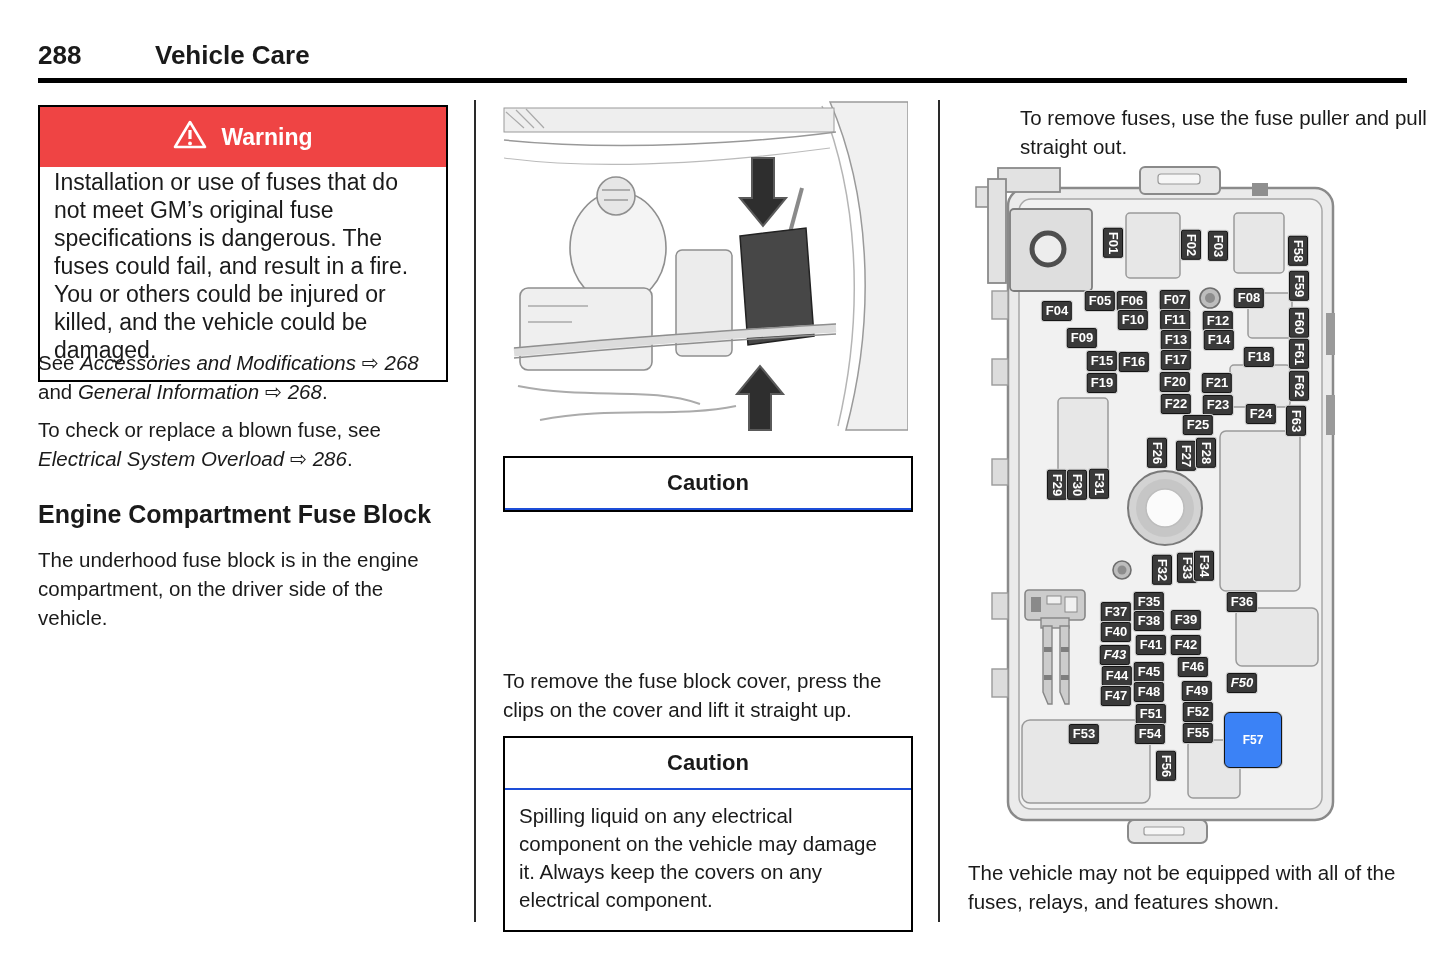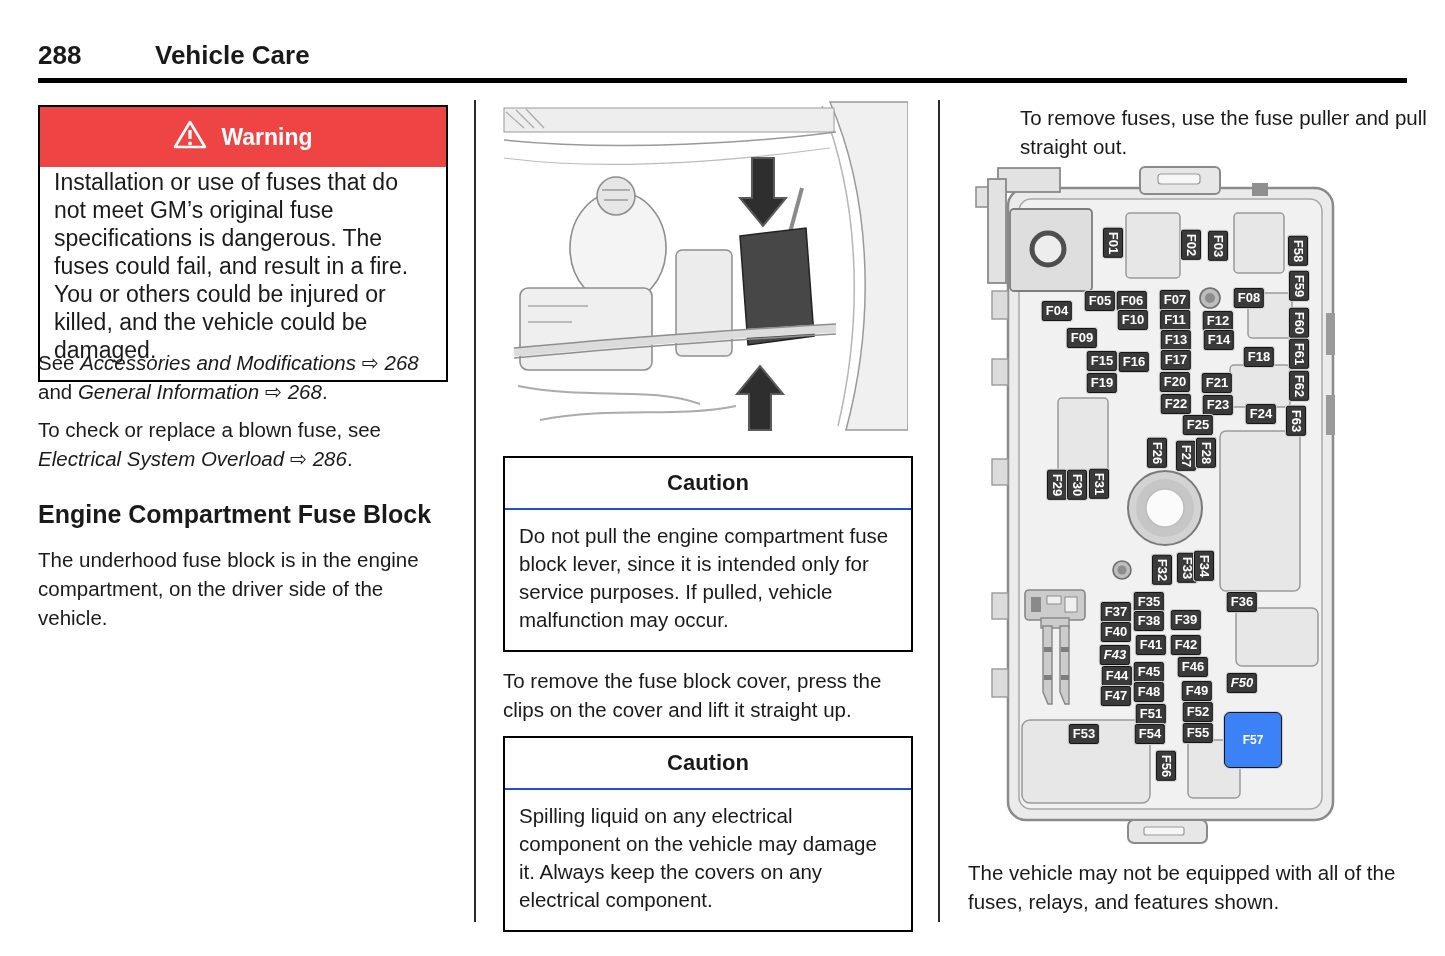--- a/index.html
+++ b/index.html
@@ -125,21 +125,20 @@
     </g>
 
     <g>
       <path d="M249,330 v-36 h-12 l23,-28 23,28 h-12 v36 z" fill="#2e2e2e" stroke="#5a5a5a" stroke-width="2"></path>
     </g>
   </svg>
 </div>
 
 <div class="abs caution-box" id="caution-box-1">
   <div class="caution-header">Caution</div>
-  <div class="caution-body">Do not pull the engine compartment fuse block lever, since it is intended only for service purposes. If pulled, vehicle malfunction may occur.</div>
 </div>
 
 <div class="abs bodytext" id="cover-removal-text">To remove the fuse block cover, press the clips on the cover and lift it straight up.</div>
 
 <div class="abs caution-box" id="caution-box-2">
   <div class="caution-header">Caution</div>
   <div class="caution-body">Spilling liquid on any electrical component on the vehicle may damage it. Always keep the covers on any electrical component.</div>
 </div>
 
 <div class="abs bodytext" id="fuse-removal-text">To remove fuses, use the fuse puller and pull straight out.</div>

